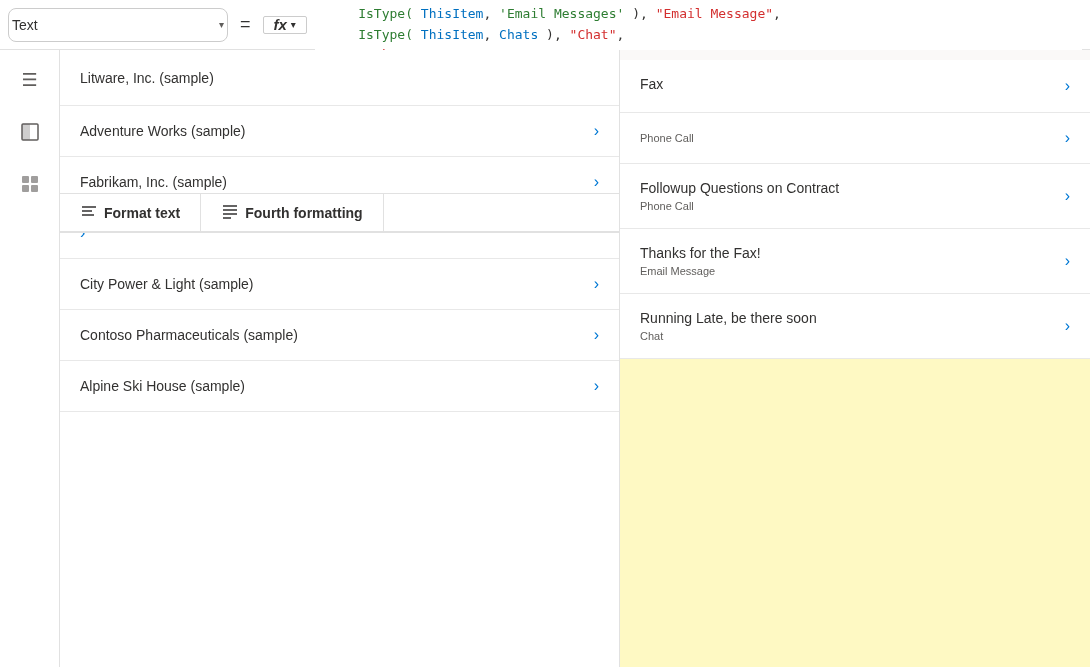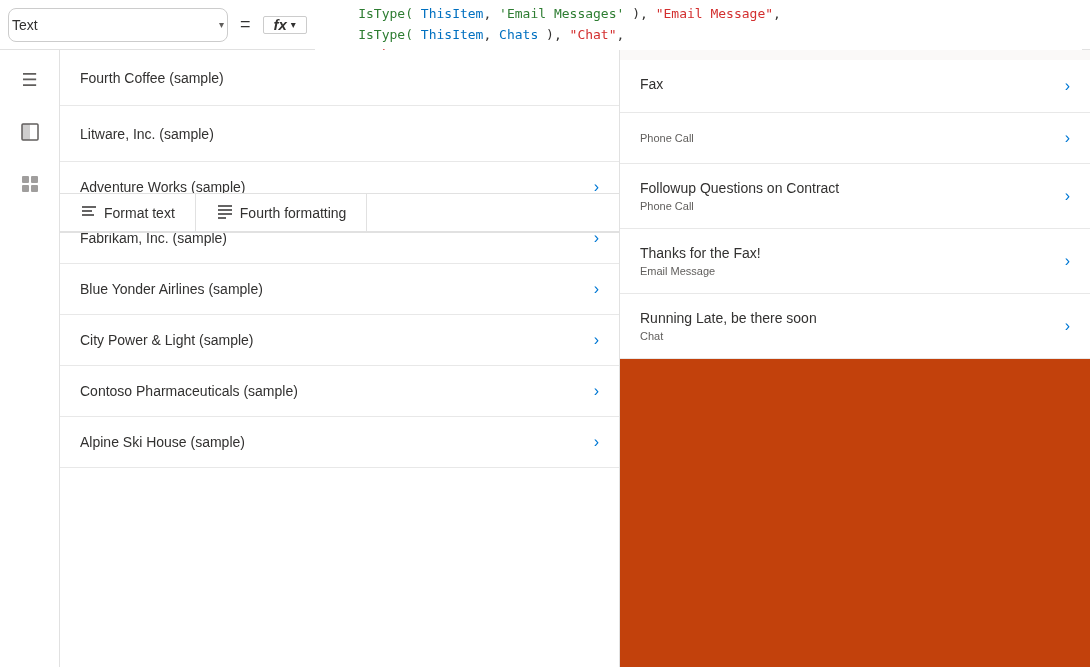--- a/index.html
+++ b/index.html
@@ -153,20 +153,21 @@
     .format-btn {
       display: flex;
       align-items: center;
       gap: 6px;
       padding: 0 20px;
       height: 100%;
       cursor: pointer;
       font-size: 14px;
       color: #323130;
       border-right: 1px solid #e1e1e1;
+      font-weight: bold;
     }
     .format-icon {
       font-size: 16px;
       color: #323130;
     }
 
     .list-item {
       display: flex;
       align-items: center;
       justify-content: space-between;
@@ -183,21 +184,21 @@
       color: #0078d4;
       font-size: 16px;
     }
     .list-item-no-chevron {
       min-width: 20px;
     }
 
     
     .details-panel {
       flex: 1;
-      background: #c2410c;
+      background: #fef9c3;
       overflow-y: auto;
     }
     .detail-item {
       display: flex;
       align-items: center;
       justify-content: space-between;
       padding: 16px 20px;
       border-bottom: 1px solid #e8e8e8;
       cursor: pointer;
       background: #fff;
@@ -284,38 +285,33 @@
               <line x1="2" y1="8" x2="16" y2="8" stroke="#323130" stroke-width="1.5"></line>
               <line x1="2" y1="12" x2="16" y2="12" stroke="#323130" stroke-width="1.5"></line>
               <line x1="2" y1="16" x2="10" y2="16" stroke="#323130" stroke-width="1.5"></line>
             </svg>
           </span>
           <span>Fourth formatting</span>
         </div>
       </div>
 
       <div id="list-items-container">
-      <div class="list-item" style="min-height: 56px;">
-    <span class="list-item-text">Fourth Coffee (sample)</span>
-    <span class="list-item-no-chevron"></span>
-  </div>
           <div class="list-item" style="min-height: 56px;">
     <span class="list-item-text">Litware, Inc. (sample)</span>
     <span class="list-item-no-chevron"></span>
   </div>
           <div class="list-item">
     <span class="list-item-text">Adventure Works (sample)</span>
     <span class="list-item-chevron">›</span>
   </div>
           <div class="list-item">
     <span class="list-item-text">Fabrikam, Inc. (sample)</span>
     <span class="list-item-chevron">›</span>
   </div>
           <div class="list-item">
-    <span class="list-item-text">Blue Yonder Airlines (sample)</span>
     <span class="list-item-chevron">›</span>
   </div>
           <div class="list-item">
     <span class="list-item-text">City Power &amp; Light (sample)</span>
     <span class="list-item-chevron">›</span>
   </div>
           <div class="list-item">
     <span class="list-item-text">Contoso Pharmaceuticals (sample)</span>
     <span class="list-item-chevron">›</span>
   </div>

